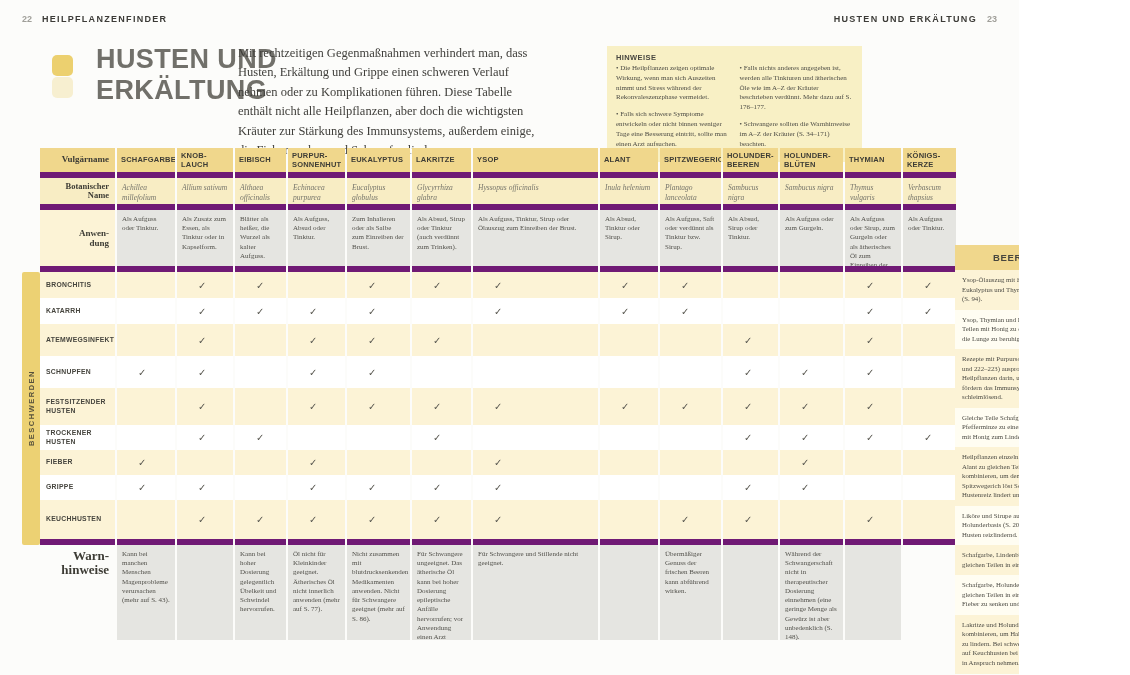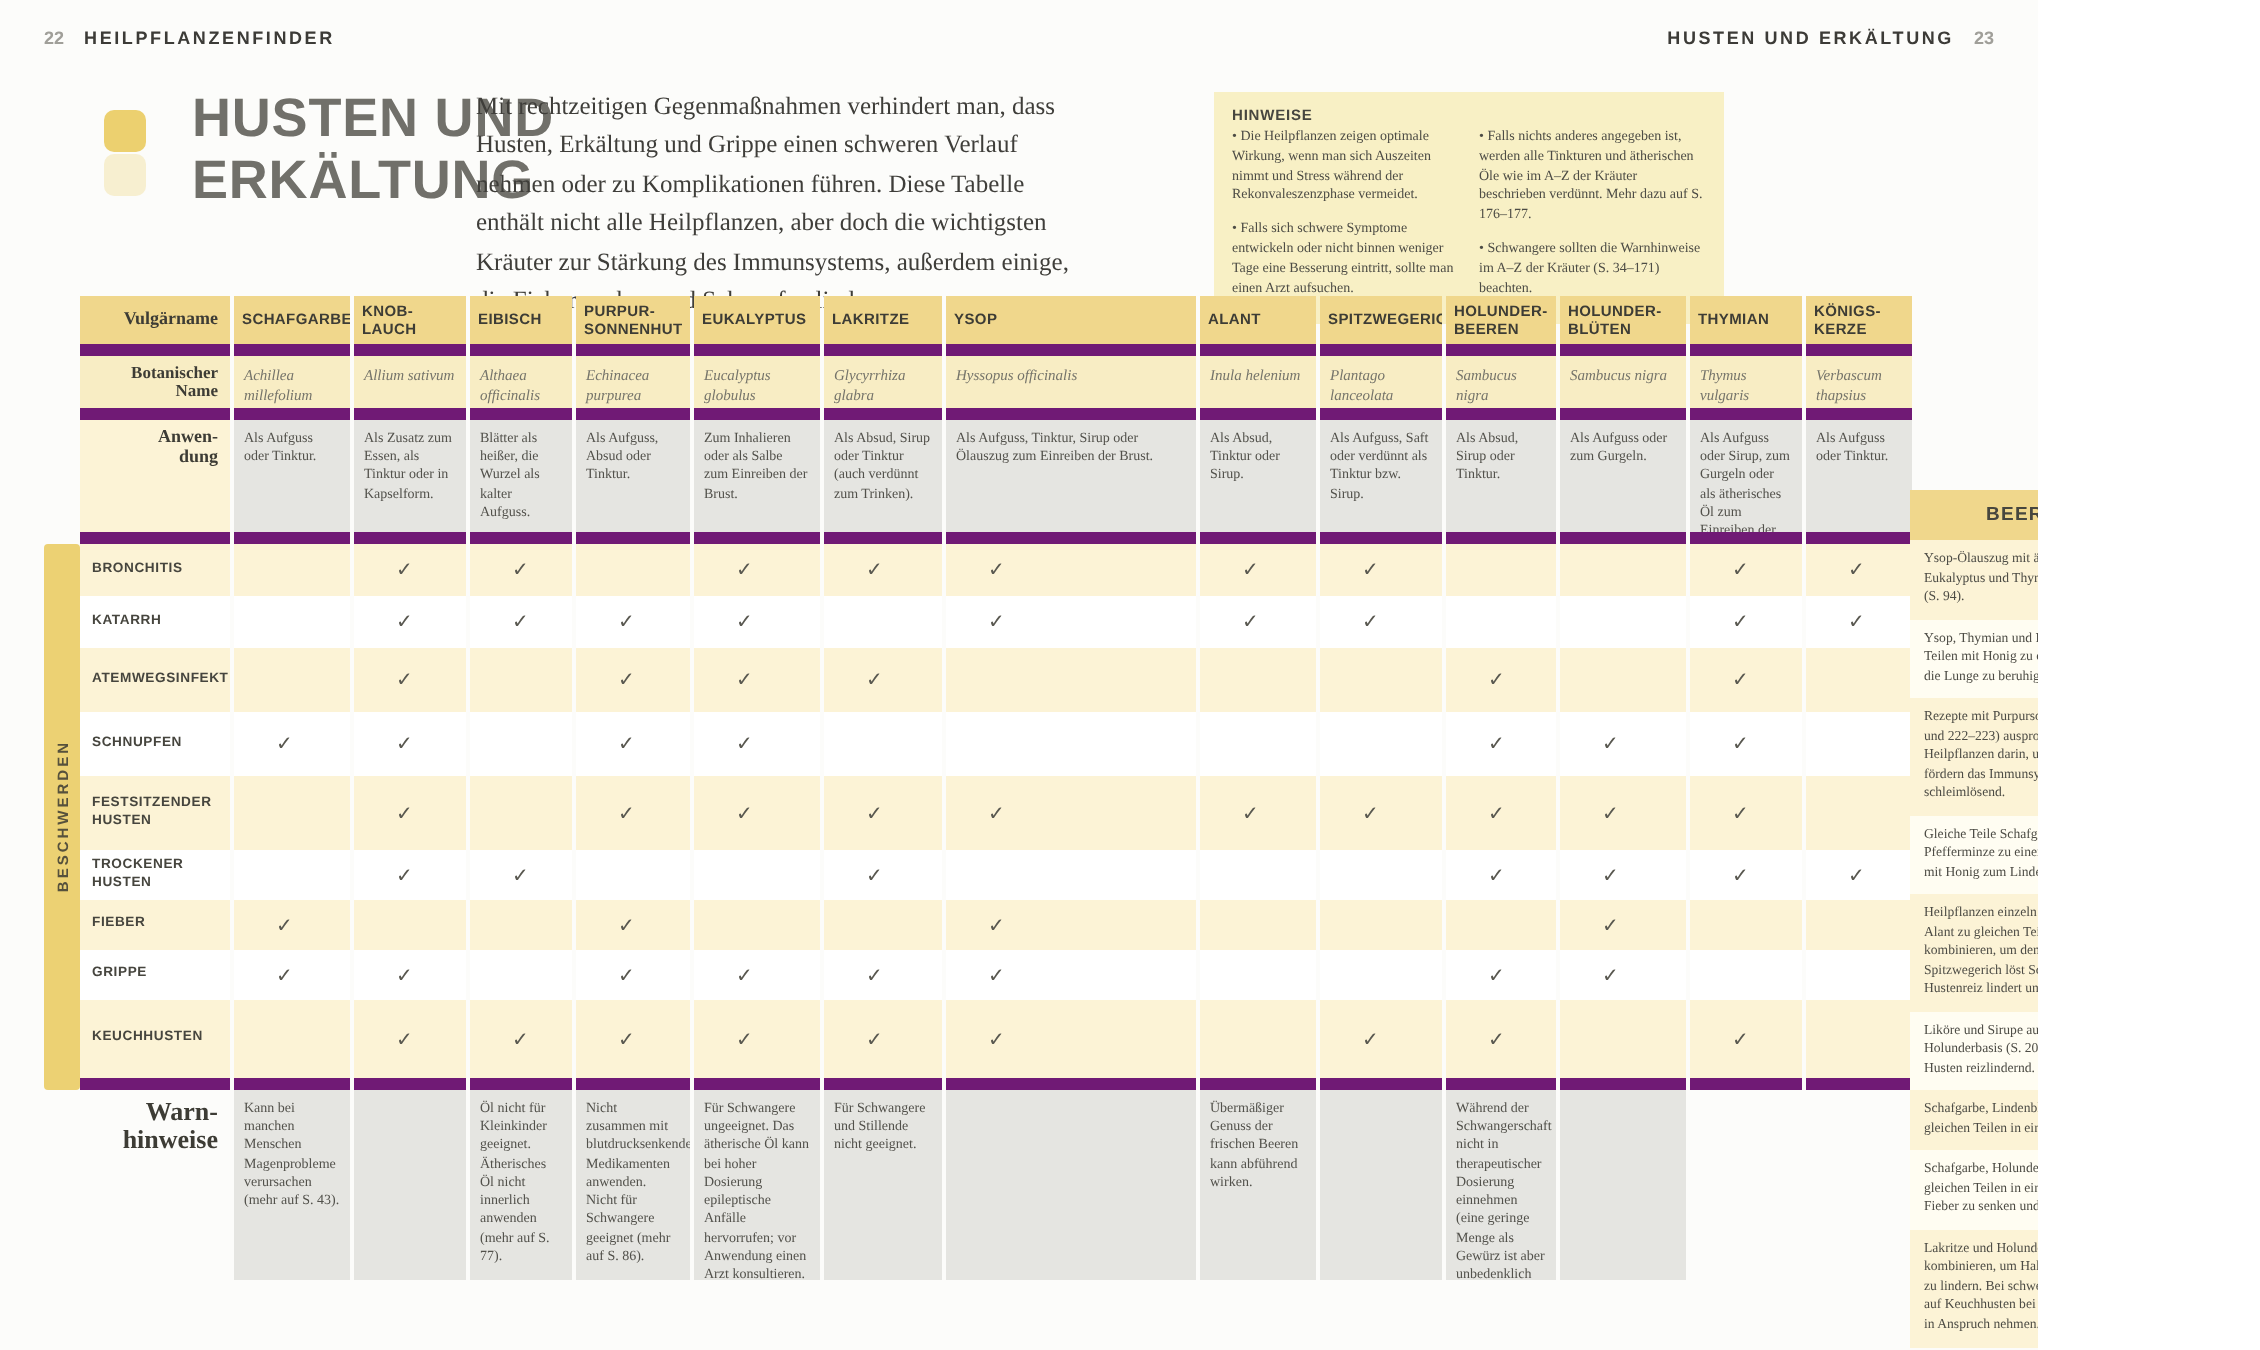--- a/index.html
+++ b/index.html
@@ -37,21 +37,21 @@
     grid-template-columns:75px 58px 56px 51px 57px 63px 59px 125px 58px 61px 55px 63px 56px 53px;
     grid-template-rows:30px 32px 62px 26px 26px 32px 32px 37px 25px 25px 25px 45px 95px;}
   .cell{box-sizing:border-box;overflow:hidden;}
   .head-cell{background:#f0d78c;display:flex;align-items:center;padding:2px 4px;
              font-size:7.5px;font-weight:bold;letter-spacing:.2px;color:#3d3c35;white-space:pre-line;line-height:1.25;}
   .label-cell{display:flex;flex-direction:column;align-items:flex-end;justify-content:center;
               text-align:right;padding:2px 6px 2px 2px;font-family:"Liberation Serif",serif;
               font-weight:bold;color:#3d3c35;white-space:pre-line;line-height:1.1;}
   .label-vulgar{background:#f0d78c;font-size:9px;}
   .label-bot{background:#f8edc4;font-size:8.5px;padding-left:10px;}
-  .label-anw{background:#fcf3d6;font-size:9px;justify-content:flex-start;padding-top:4px;}
+  .label-anw{background:#fcf3d6;font-size:9px;justify-content:flex-start;padding-top:19px;}
   .label-warn{font-size:13px;justify-content:flex-start;padding-top:4px;}
   .bot-cell{background:#f8edc4;font-family:"Liberation Serif",serif;font-style:italic;
             font-size:7.5px;line-height:1.3;color:#75746a;padding:5px 5px 0;}
   .gray-cell{background:#e5e5e1;font-family:"Liberation Serif",serif;font-size:7px;
              line-height:1.32;color:#52514b;padding:5px 5px 0;}
   .sym-label{display:flex;align-items:center;padding:0 2px 0 6px;font-size:6.8px;font-weight:bold;
              letter-spacing:.3px;color:#46453e;white-space:pre-line;line-height:1.3;}
   .check-cell{display:flex;align-items:center;padding-left:21px;font-size:10px;color:#595850;}
   .zy{background:#fcf3d6;}
   .zw{background:#ffffff;}
@@ -288,20 +288,21 @@
       <div class="cell check-cell zy gap-after"></div>
       <div class="cell check-cell zy gap-after">✓</div>
       <div class="cell check-cell zy gap-after">✓</div>
       <div class="cell check-cell zy gap-after"></div>
       <div class="cell check-cell zy gap-after">✓</div>
       <div class="cell check-cell zy gap-after"></div>
       <div class="cell label-cell label-warn">Warn-
 hinweise</div>
       <div class="cell gray-cell">Kann bei manchen Menschen Magenprobleme verursachen (mehr auf S. 43).</div>
       <div class="cell gray-cell"></div>
+      <div class="cell gray-cell">Kann bei hoher Dosierung gelegentlich Übelkeit und Schwindel hervorrufen.</div>
       <div class="cell gray-cell">Öl nicht für Kleinkinder geeignet. Ätherisches Öl nicht innerlich anwenden (mehr auf S. 77).</div>
       <div class="cell gray-cell">Nicht zusammen mit blutdrucksenkenden Medikamenten anwenden. Nicht für Schwangere geeignet (mehr auf S. 86).</div>
       <div class="cell gray-cell">Für Schwangere ungeeignet. Das ätherische Öl kann bei hoher Dosierung epileptische Anfälle hervorrufen; vor Anwendung einen Arzt konsultieren.</div>
       <div class="cell gray-cell">Für Schwangere und Stillende nicht geeignet.</div>
       <div class="cell gray-cell"></div>
       <div class="cell gray-cell">Übermäßiger Genuss der frischen Beeren kann abführend wirken.</div>
       <div class="cell gray-cell"></div>
       <div class="cell gray-cell">Während der Schwangerschaft nicht in therapeutischer Dosierung einnehmen (eine geringe Menge als Gewürz ist aber unbedenklich (S. 148).</div>
       <div class="cell gray-cell"></div>
     </div>

